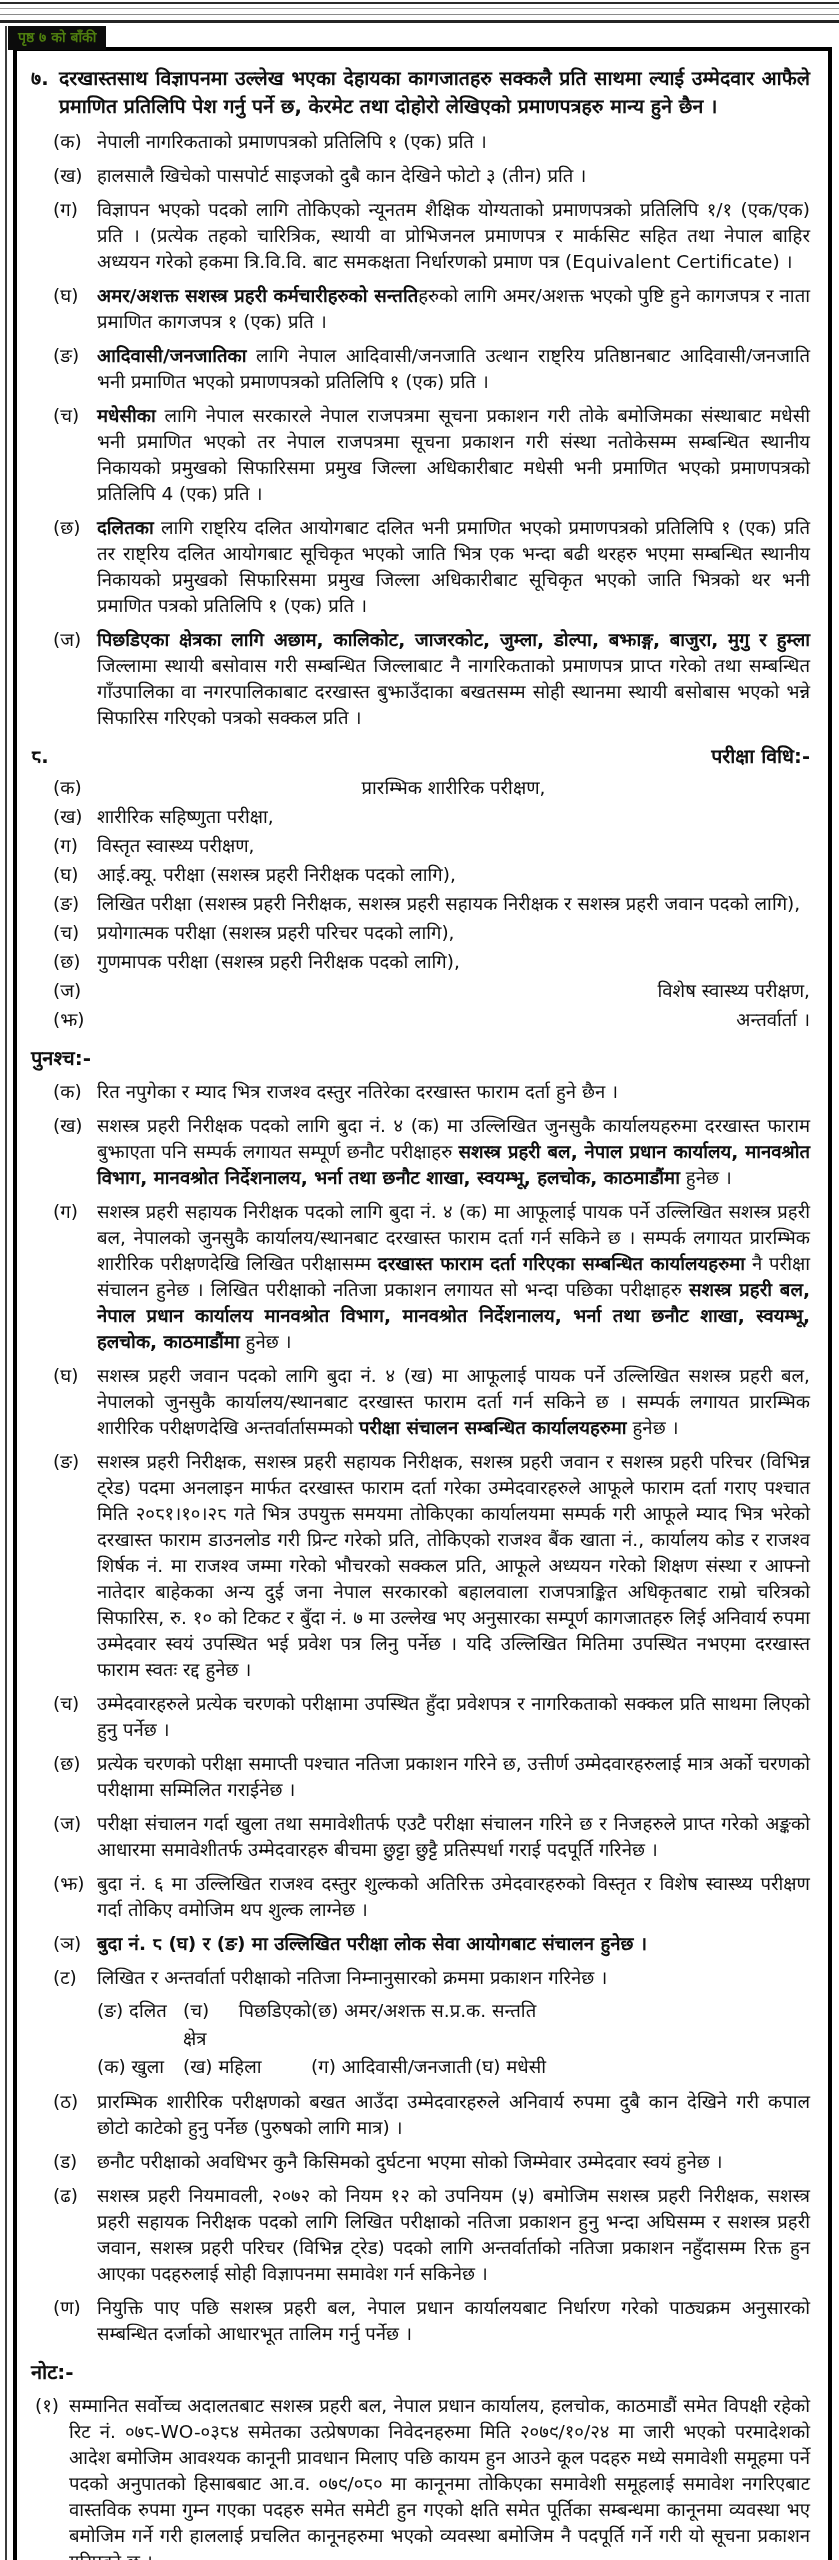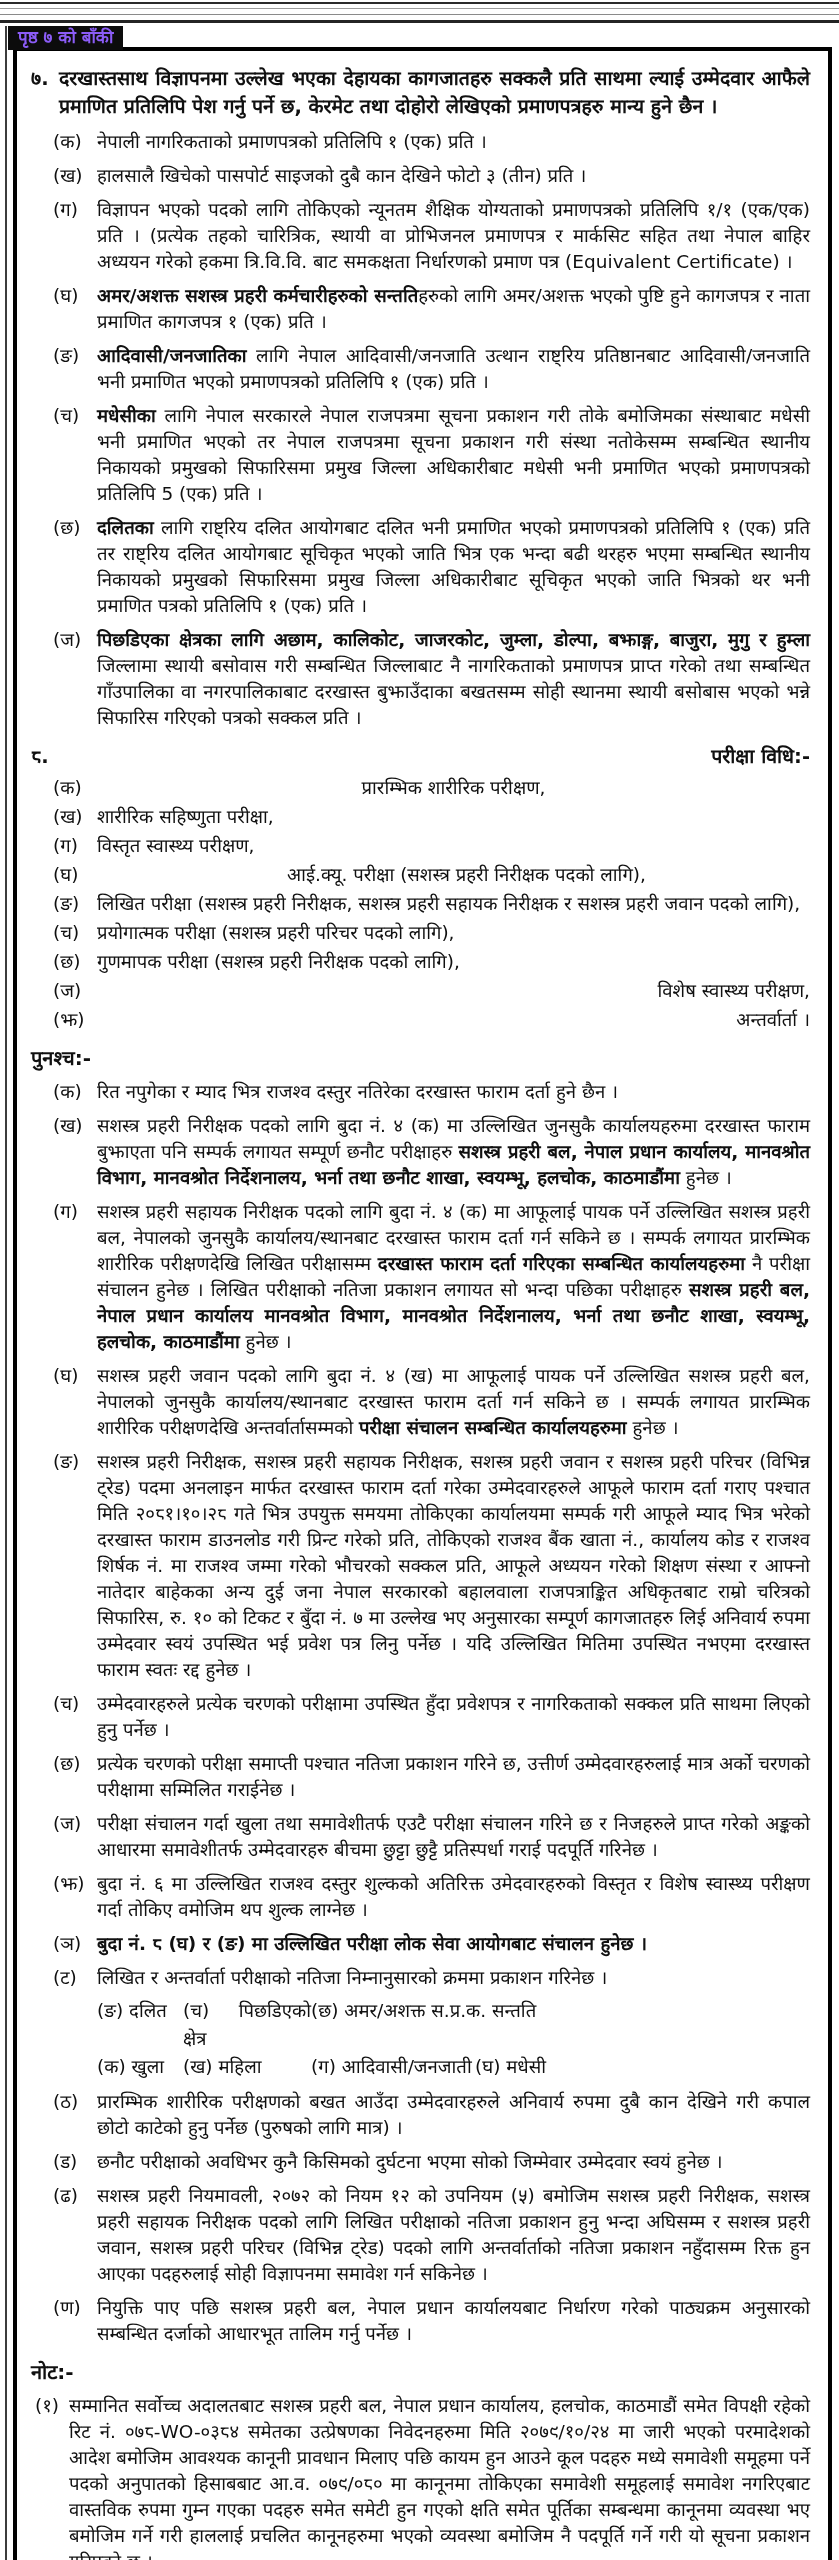--- a/index.html
+++ b/index.html
@@ -5,22 +5,22 @@
   html,body{margin:0;padding:0;background:#ffffff;}
   body{width:839px;font-family:"DejaVu Sans",sans-serif;color:#101010;-webkit-font-smoothing:antialiased;}
   .page{position:relative;width:839px;min-height:2560px;background:#fff;overflow:hidden;}
   
   .topband{position:absolute;left:0;right:0;background:transparent;}
   .band1{top:2px;height:4px;border-top:2px solid #2b2b2b;border-bottom:1px solid #9c9c9c;}
   .band2{top:14px;height:5px;border-top:1px solid #8a8a8a;border-bottom:3px solid #242424;}
   
   .col-rule{position:absolute;left:5px;top:26px;bottom:26px;width:2px;background:#3c3c3c;}
   
-  .badge{position:relative;z-index:2;display:inline-block;margin:26px 0 0 8px;background:#0c0c0c;color:#8b5cf6;
-         font-weight:bold;font-size:17px;line-height:17px;padding:3px 10px 4px;}
+  .badge{position:relative;z-index:2;display:inline-block;margin:26px 0 0 8px;background:#0c0c0c;color:#4d7c0f;
+         font-weight:bold;font-size:14px;line-height:17px;padding:3px 10px 4px;}
   
   .box{position:relative;margin:-3px 7px 12px 13px;border:4px solid #000;background:#fff;
        padding:10px 18px 16px 14px;}
   .head{display:flex;font-weight:bold;font-size:19.5px;line-height:28px;margin:4px 0 4px;}
   .head .num{flex:none;width:28px;}
   .head .txt{flex:1;text-align:justify;}
   .subhead{font-weight:bold;font-size:20px;line-height:26px;margin:12px 0 2px;}
   .item{display:flex;margin-top:8px;font-size:18.5px;line-height:26px;}
   .item .lbl{flex:none;width:44px;margin-left:22px;}
   .item .txt{flex:1;text-align:justify;}
@@ -67,21 +67,21 @@
       <div class="item">
         <span class="lbl">(घ)</span>
         <span class="txt"><span class="bseg">अमर/अशक्त सशस्त्र प्रहरी कर्मचारीहरुको सन्तति</span><span>हरुको लागि अमर/अशक्त भएको पुष्टि हुने कागजपत्र र नाता प्रमाणित कागजपत्र १ (एक) प्रति ।</span></span>
       </div>
       <div class="item">
         <span class="lbl">(ङ)</span>
         <span class="txt"><span class="bseg">आदिवासी/जनजातिका</span><span> लागि नेपाल आदिवासी/जनजाति उत्थान राष्ट्रिय प्रतिष्ठानबाट आदिवासी/जनजाति भनी प्रमाणित भएको प्रमाणपत्रको प्रतिलिपि १ (एक) प्रति ।</span></span>
       </div>
       <div class="item">
         <span class="lbl">(च)</span>
-        <span class="txt"><span class="bseg">मधेसीका</span><span> लागि नेपाल सरकारले नेपाल राजपत्रमा सूचना प्रकाशन गरी तोके बमोजिमका संस्थाबाट मधेसी भनी प्रमाणित भएको तर नेपाल राजपत्रमा सूचना प्रकाशन गरी संस्था नतोकेसम्म सम्बन्धित स्थानीय निकायको प्रमुखको सिफारिसमा प्रमुख जिल्ला अधिकारीबाट मधेसी भनी प्रमाणित भएको प्रमाणपत्रको प्रतिलिपि 5 (एक) प्रति ।</span></span>
+        <span class="txt"><span class="bseg">मधेसीका</span><span> लागि नेपाल सरकारले नेपाल राजपत्रमा सूचना प्रकाशन गरी तोके बमोजिमका संस्थाबाट मधेसी भनी प्रमाणित भएको तर नेपाल राजपत्रमा सूचना प्रकाशन गरी संस्था नतोकेसम्म सम्बन्धित स्थानीय निकायको प्रमुखको सिफारिसमा प्रमुख जिल्ला अधिकारीबाट मधेसी भनी प्रमाणित भएको प्रमाणपत्रको प्रतिलिपि 4 (एक) प्रति ।</span></span>
       </div>
       <div class="item">
         <span class="lbl">(छ)</span>
         <span class="txt"><span class="bseg">दलितका</span><span> लागि राष्ट्रिय दलित आयोगबाट दलित भनी प्रमाणित भएको प्रमाणपत्रको प्रतिलिपि १ (एक) प्रति तर राष्ट्रिय दलित आयोगबाट सूचिकृत भएको जाति भित्र एक भन्दा बढी थरहरु भएमा सम्बन्धित स्थानीय निकायको प्रमुखको सिफारिसमा प्रमुख जिल्ला अधिकारीबाट सूचिकृत भएको जाति भित्रको थर भनी प्रमाणित पत्रको प्रतिलिपि १ (एक) प्रति ।</span></span>
       </div>
       <div class="item">
         <span class="lbl">(ज)</span>
         <span class="txt"><span class="bseg">पिछडिएका क्षेत्रका लागि अछाम, कालिकोट, जाजरकोट, जुम्ला, डोल्पा, बझाङ्ग, बाजुरा, मुगु र हुम्ला</span><span> जिल्लामा स्थायी बसोवास गरी सम्बन्धित जिल्लाबाट नै नागरिकताको प्रमाणपत्र प्राप्त गरेको तथा सम्बन्धित गाँउपालिका वा नगरपालिकाबाट दरखास्त बुझाउँदाका बखतसम्म सोही स्थानमा स्थायी बसोबास भएको भन्ने सिफारिस गरिएको पत्रको सक्कल प्रति ।</span></span>
       </div>
     </div>
@@ -98,21 +98,21 @@
       <div class="item">
         <span class="lbl">(ख)</span>
         <span class="txt" style="text-align:left;">शारीरिक सहिष्णुता परीक्षा,</span>
       </div>
       <div class="item">
         <span class="lbl">(ग)</span>
         <span class="txt" style="text-align:left;">विस्तृत स्वास्थ्य परीक्षण,</span>
       </div>
       <div class="item">
         <span class="lbl">(घ)</span>
-        <span class="txt" style="text-align:center;margin-left:26px;">आई.क्यू. परीक्षा (सशस्त्र प्रहरी निरीक्षक पदको लागि),</span>
+        <span class="txt" style="text-align:left;">आई.क्यू. परीक्षा (सशस्त्र प्रहरी निरीक्षक पदको लागि),</span>
       </div>
       <div class="item">
         <span class="lbl">(ङ)</span>
         <span class="txt" style="text-align:left;">लिखित परीक्षा (सशस्त्र प्रहरी निरीक्षक, सशस्त्र प्रहरी सहायक निरीक्षक र सशस्त्र प्रहरी जवान पदको लागि),</span>
       </div>
       <div class="item">
         <span class="lbl">(च)</span>
         <span class="txt" style="text-align:left;">प्रयोगात्मक परीक्षा (सशस्त्र प्रहरी परिचर पदको लागि),</span>
       </div>
       <div class="item">

